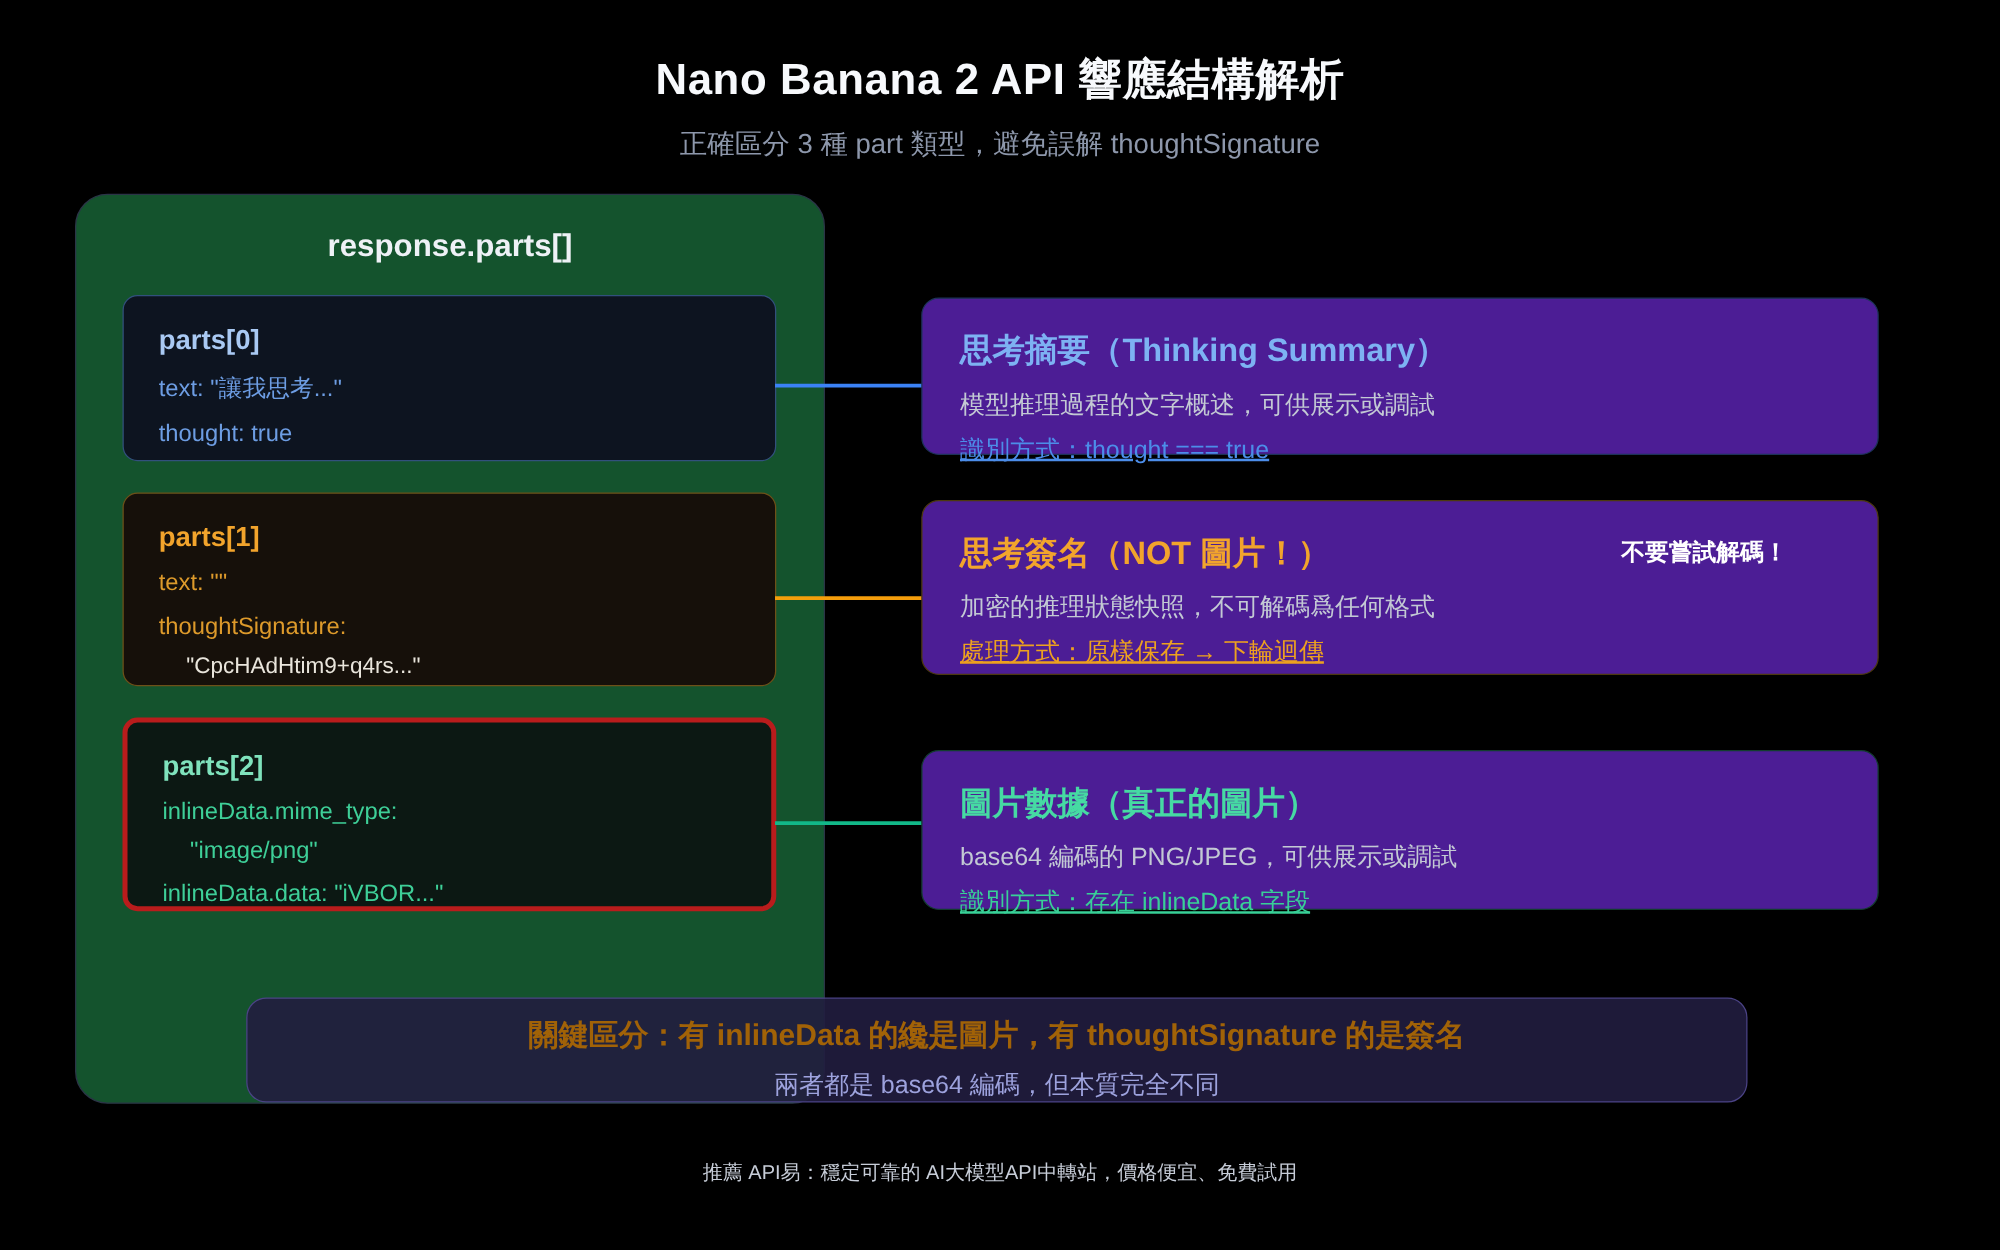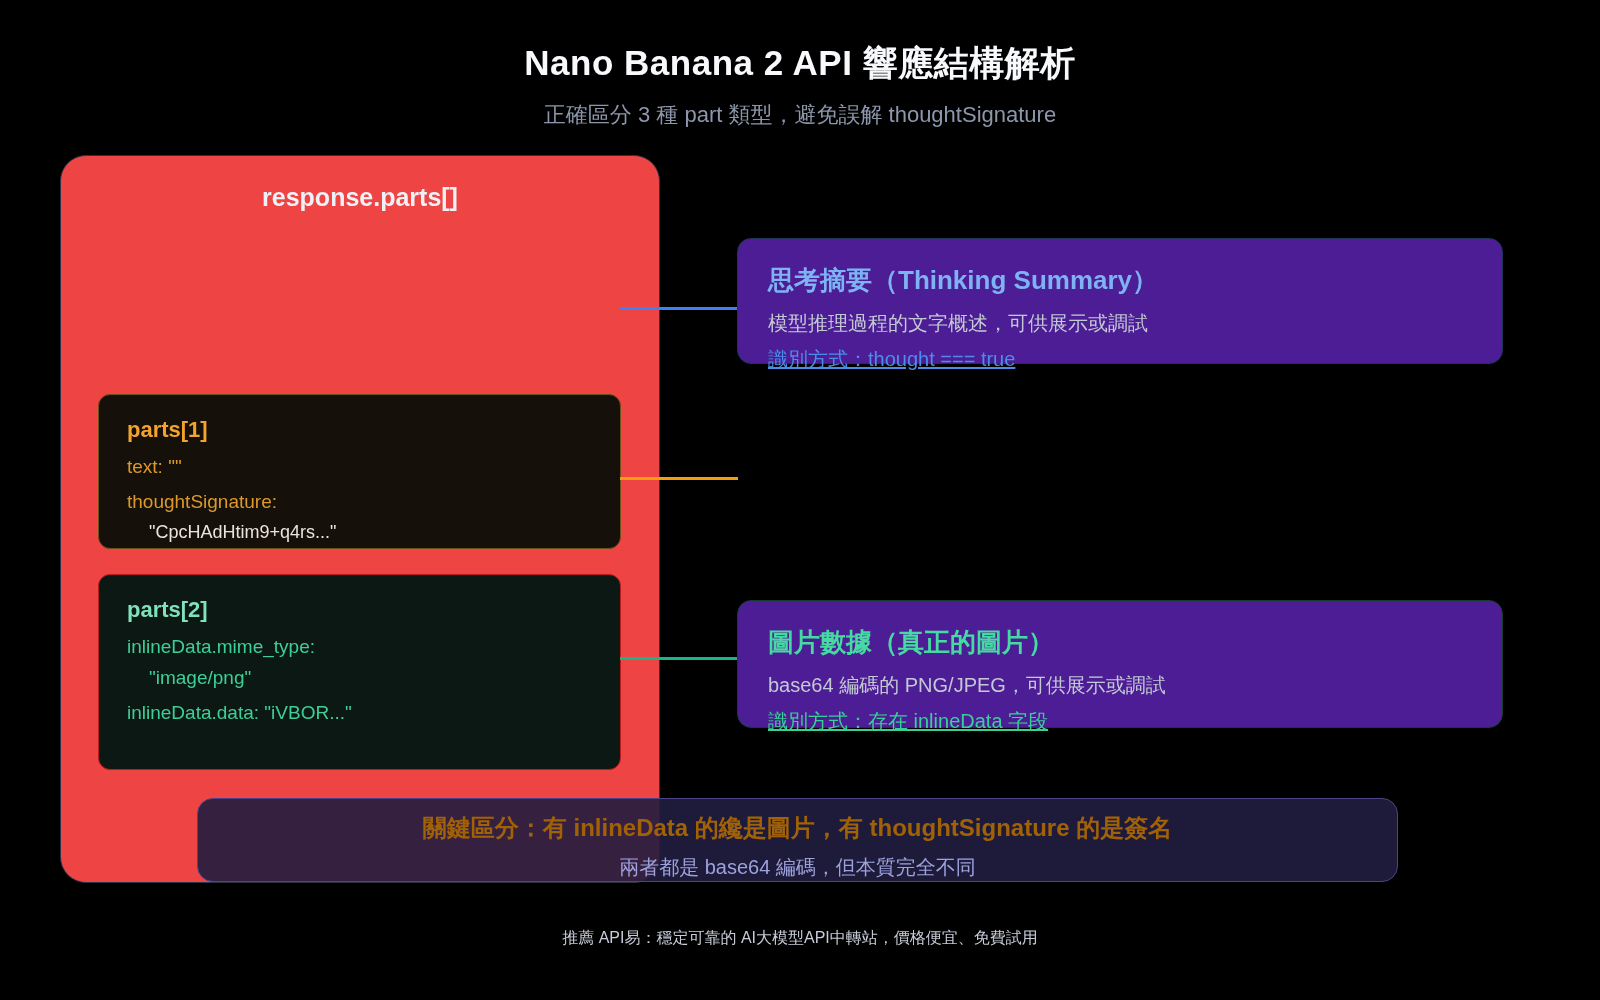--- a/index.html
+++ b/index.html
@@ -13,42 +13,42 @@
     position:absolute; top:40px; left:0; width:100%; text-align:center;
     color:#f7f9fc; font-size:35px; font-weight:bold; letter-spacing:.5px;
   }
   .page-subtitle {
     position:absolute; top:100px; left:0; width:100%; text-align:center;
     color:#8d97ab; font-size:22px;
   }
   
   .panel {
     position:absolute; left:60px; top:155px; width:600px; height:728px;
-    background:#ef4444; border:1.5px solid #2b3447; border-radius:26px;
+    background:#14532d; border:1.5px solid #2b3447; border-radius:26px;
     box-sizing:border-box;
   }
   .panel-header {
     position:absolute; top:27px; left:0; width:100%; text-align:center;
     color:#eef1f6; font-size:25px; font-weight:bold;
   }
   .lcard {
     position:absolute; left:37px; width:523px; border-radius:12px;
     box-sizing:border-box; padding:22px 28px;
   }
   .lcard .t  { font-size:22px; font-weight:bold; }
   .lcard .ln { font-size:19px; margin-top:13px; }
   .lcard .indent { padding-left:22px; margin-top:9px; }
   .lcard-0 { top:80px;  height:133px; background:#0d1420; border:1px solid #32507d; }
   .lcard-0 .t  { color:#a9c9f3; }
   .lcard-0 .ln { color:#6d9de3; }
   .lcard-1 { top:238px; height:155px; background:#16100a; border:1px solid #6e5018; }
   .lcard-1 .t  { color:#f2a42c; }
   .lcard-1 .ln { color:#dd9a2b; }
   .lcard-1 .sig { color:#e9e5dc; font-size:18px; }
-  .lcard-2 { top:418px; height:196px; background:#0c1813; border:1px solid #b91c1c; }
+  .lcard-2 { top:418px; height:155px; background:#0c1813; border:4px solid #b91c1c; }
   .lcard-2 .t  { color:#7fe2bc; }
   .lcard-2 .ln { color:#3ecf98; }
   
   .conn { position:absolute; left:620px; width:118px; height:3px; }
   .conn-blue   { top:307px; background:#3b82f6; }
   .conn-orange { top:477px; background:#f59e0b; }
   .conn-green  { top:657px; background:#12b888; }
   
   .rcard {
     position:absolute; left:737px; width:766px; border-radius:14px;
@@ -89,20 +89,25 @@
 <body>
 
 <div class="canvas">
 
   <div class="page-title">Nano Banana 2 API 響應結構解析</div>
   <div class="page-subtitle">正確區分 3 種 part 類型，避免誤解 thoughtSignature</div>
 
   <div class="panel">
     <div class="panel-header">response.parts[]</div>
 
+    <div class="lcard lcard-0">
+      <div class="t">parts[0]</div>
+      <div class="ln">text: "讓我思考..."</div>
+      <div class="ln">thought: true</div>
+    </div>
 
     <div class="lcard lcard-1">
       <div class="t">parts[1]</div>
       <div class="ln">text: ""</div>
       <div class="ln">thoughtSignature:</div>
       <div class="ln sig indent">"CpcHAdHtim9+q4rs..."</div>
     </div>
 
     <div class="lcard lcard-2">
       <div class="t">parts[2]</div>
@@ -115,20 +120,26 @@
   <div class="conn conn-blue"></div>
   <div class="conn conn-orange"></div>
   <div class="conn conn-green"></div>
 
   <div class="rcard rcard-a">
     <div class="rt">思考摘要（Thinking Summary）</div>
     <div class="rb">模型推理過程的文字概述，可供展示或調試</div>
     <div class="rh">識別方式：thought === true</div>
   </div>
 
+  <div class="rcard rcard-b">
+    <div class="rt">思考簽名（NOT 圖片！）</div>
+    <div class="warn-badge">不要嘗試解碼！</div>
+    <div class="rb">加密的推理狀態快照，不可解碼爲任何格式</div>
+    <div class="rh">處理方式：原樣保存 → 下輪迴傳</div>
+  </div>
 
   <div class="rcard rcard-c">
     <div class="rt">圖片數據（真正的圖片）</div>
     <div class="rb">base64 編碼的 PNG/JPEG，可供展示或調試</div>
     <div class="rh">識別方式：存在 inlineData 字段</div>
   </div>
 
   <div class="banner">
     <div class="b1">關鍵區分：有 inlineData 的纔是圖片，有 thoughtSignature 的是簽名</div>
     <div class="b2">兩者都是 base64 編碼，但本質完全不同</div>

